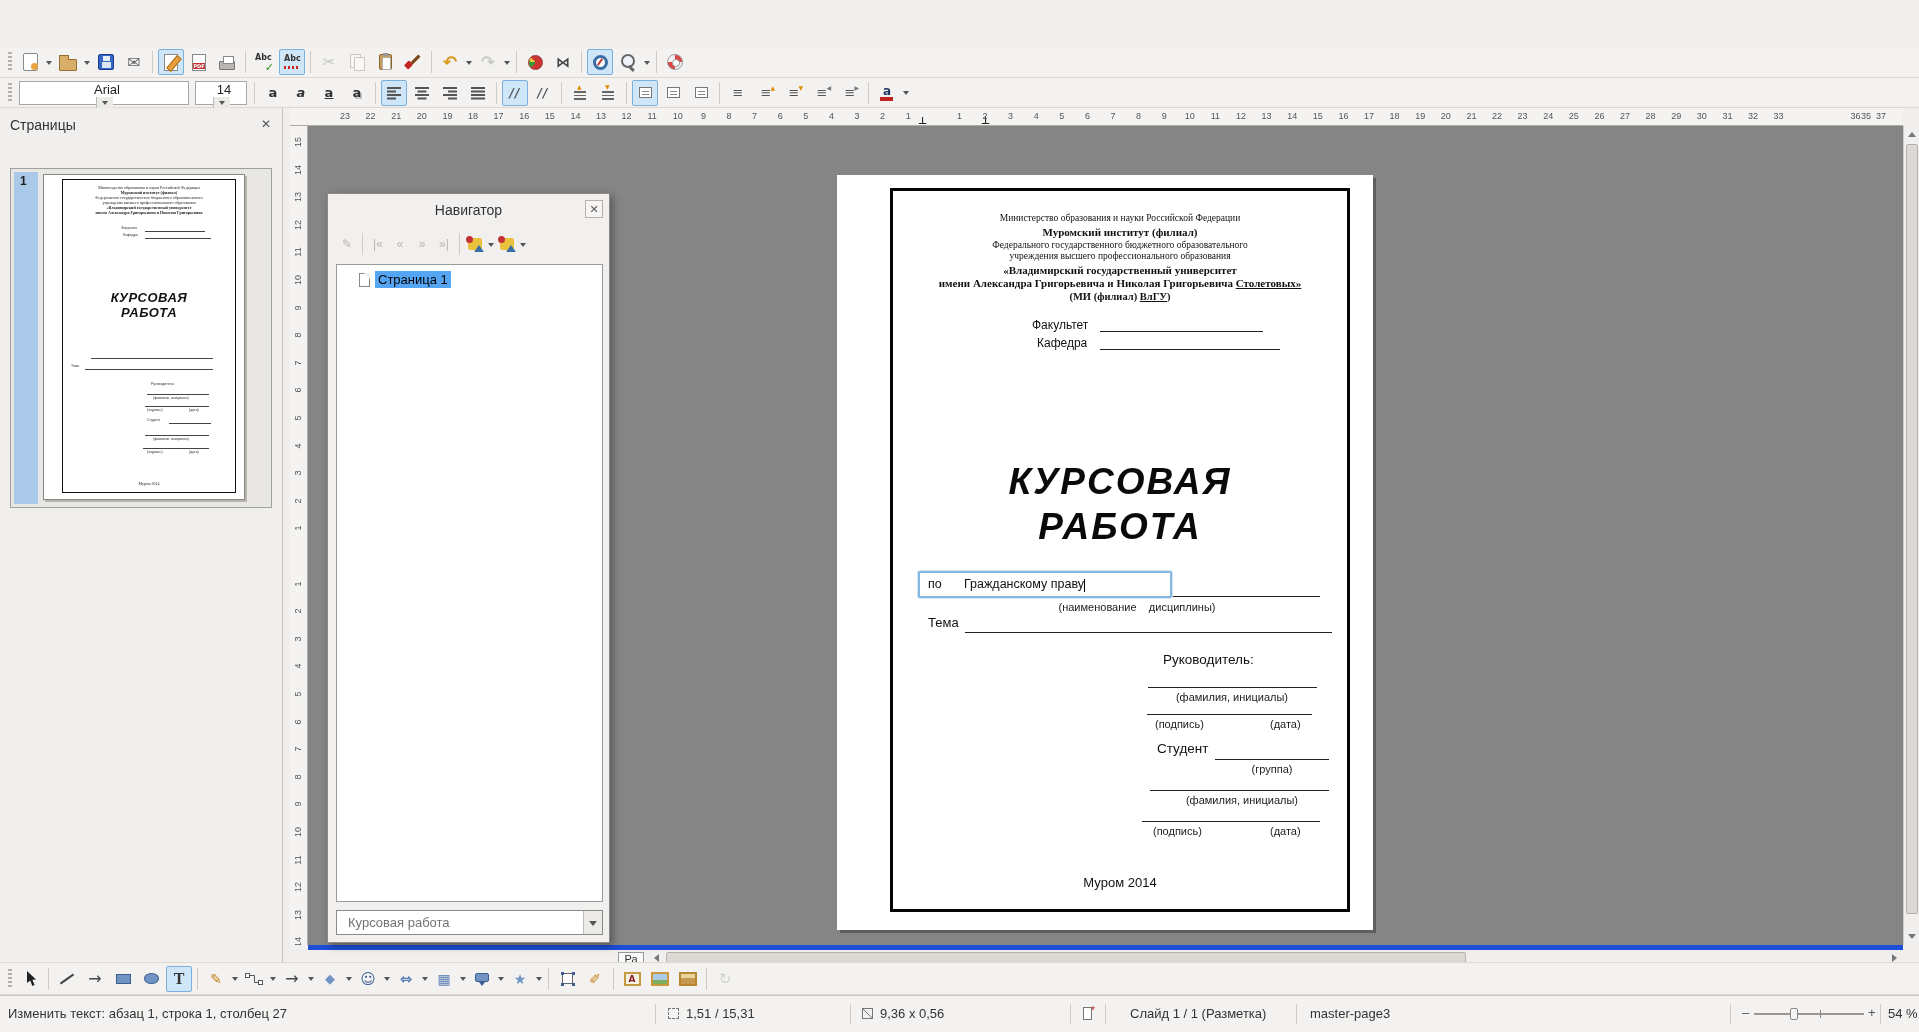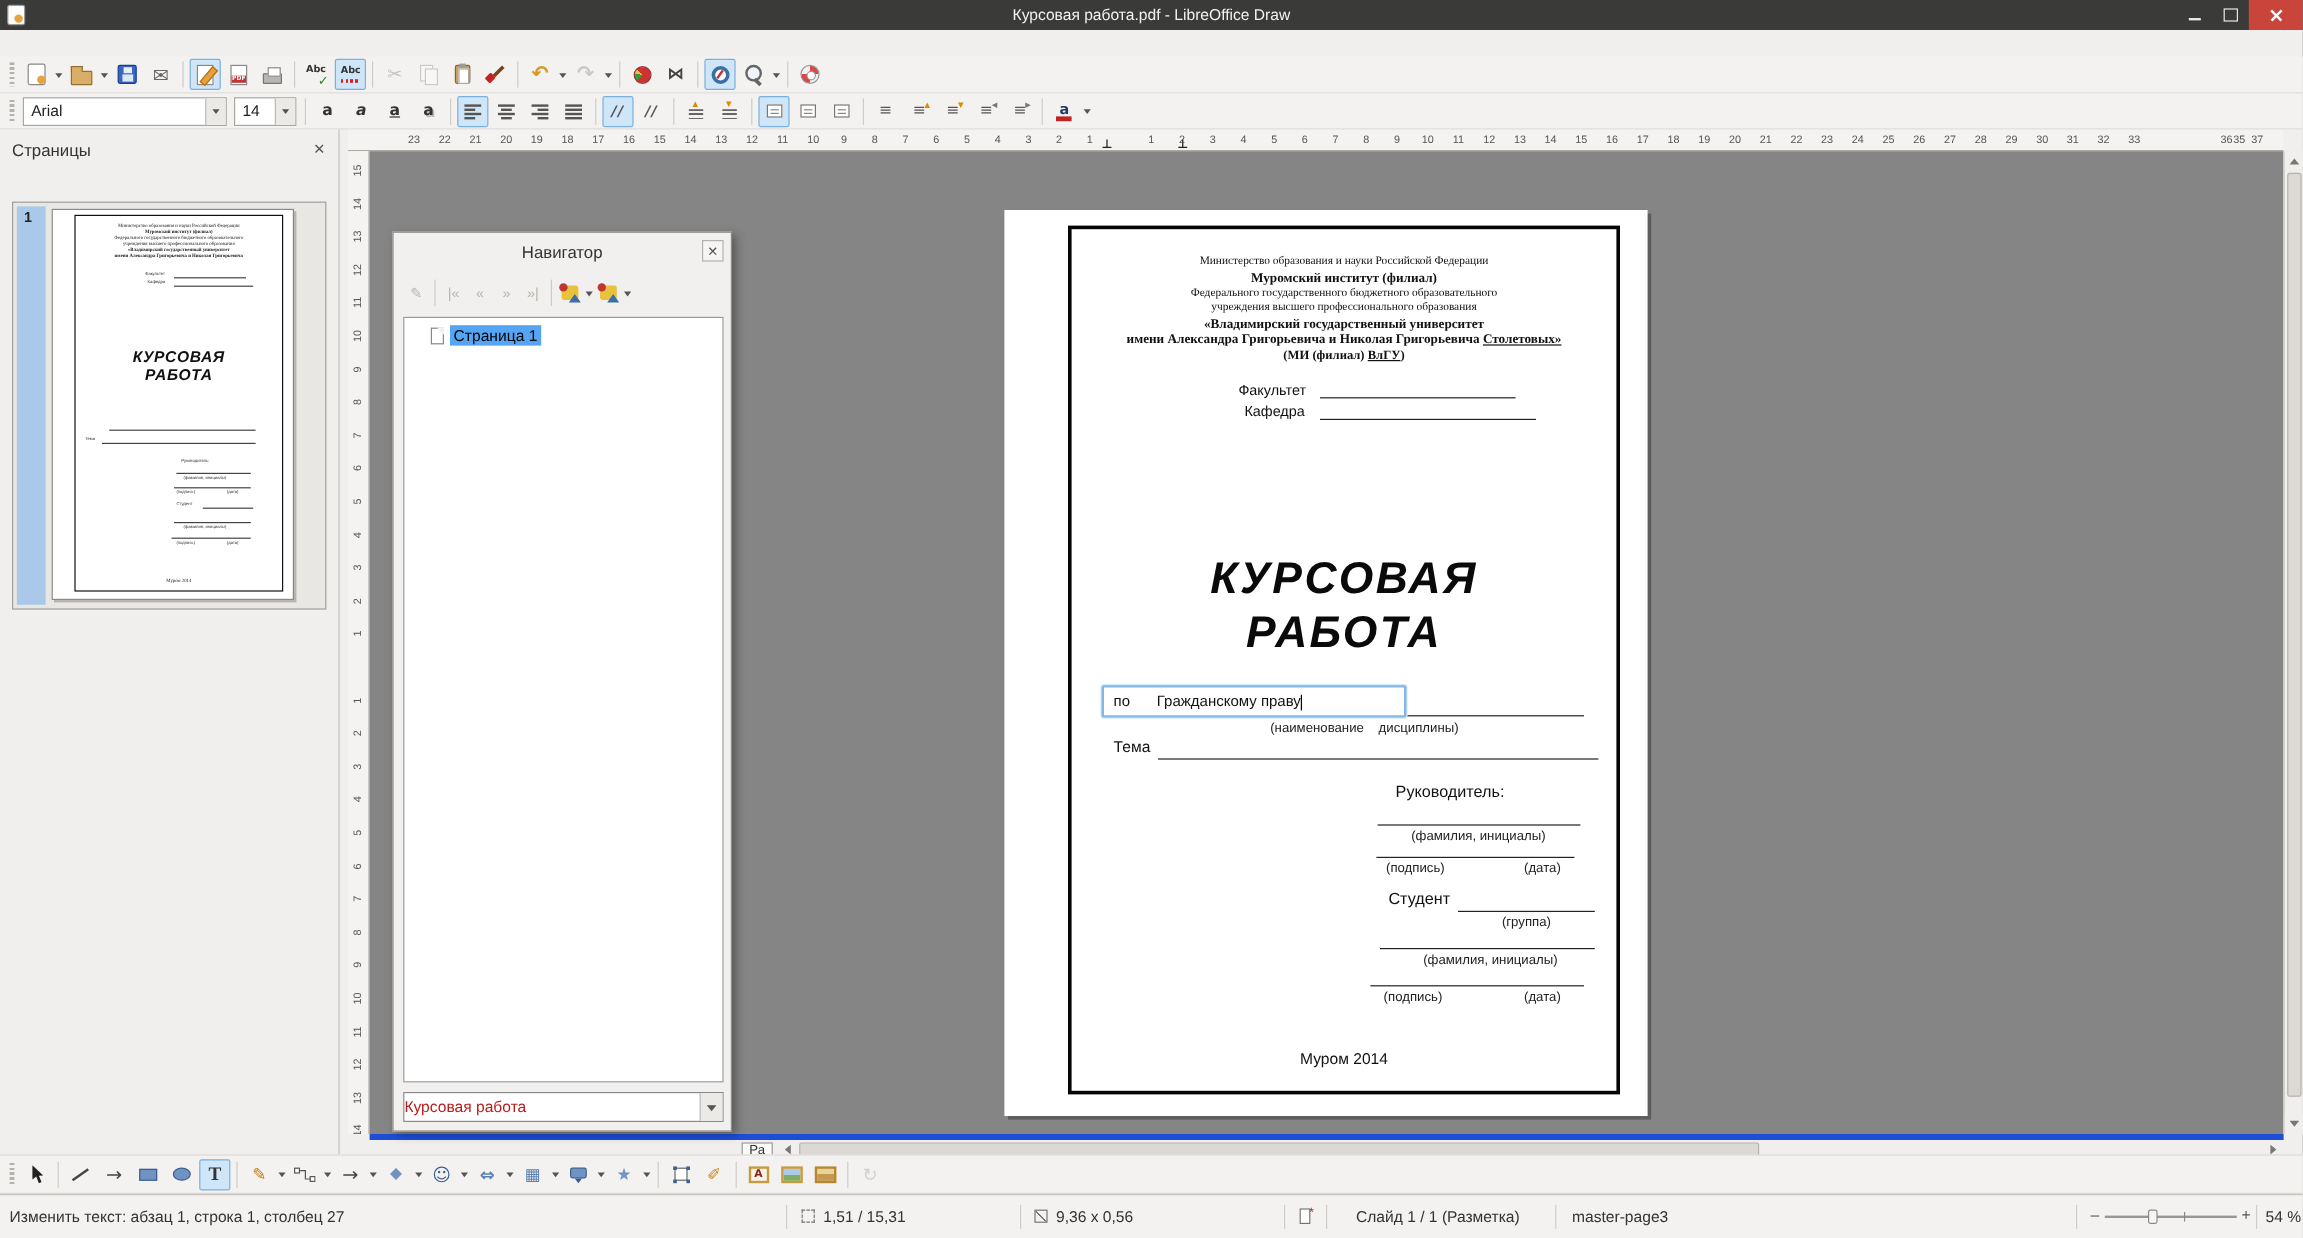--- a/index.html
+++ b/index.html
@@ -85,21 +85,21 @@
   .i-nav { width:15px; height:15px; border-radius:50%; border:3px solid #3a6ea5; background:#fff; position:relative; }
   .i-nav::after { content:""; position:absolute; left:3px; top:0; width:2px; height:8px; background:#c23333; transform:rotate(35deg); }
   .i-zoomg { width:20px; height:20px; position:relative; }
   .i-zoomg::before { content:""; position:absolute; width:10px; height:10px; border:2px solid #666; border-radius:50%; top:2px; left:3px; background:#eef4fa; }
   .i-zoomg::after { content:""; position:absolute; width:7px; height:2.5px; background:#666; transform:rotate(45deg); bottom:3px; right:3px; }
   .i-help { width:16px; height:16px; border-radius:50%; border:1px solid #999; position:relative;
             background:conic-gradient(#d44 0 25%,#f2f2f2 25% 50%,#d44 50% 75%,#f2f2f2 75%); }
   .i-help::after { content:""; position:absolute; left:4px; top:4px; width:6px; height:6px; background:#fff; border:1px solid #999; border-radius:50%; }
 
   
-  .combo { height:24px; background:#fff; border:1px solid #aaa7a2; display:flex; align-items:center; position:relative; margin:0 3px; }
+  .combo { height:24px; background:#fff; border:1px solid #aaa7a2; display:flex; align-items:center; position:relative; margin:0 3px;flex-direction:column; }
   .combo .cval { padding-left:6px; flex:1; font-size:13px; color:#222; }
   .combo .cbtn { width:17px; height:100%; background:#eceae7; border-left:1px solid #bbb;
                  display:flex; align-items:center; justify-content:center; }
   .combo .cbtn::before { content:""; border:3.5px solid transparent; border-top:4px solid #555; margin-top:4px; }
   .i-bold::before { content:"а"; font-weight:800; font-size:13px; color:#333; }
   .i-italic::before { content:"а"; font-style:italic; font-weight:600; font-size:13px; color:#333; }
   .i-under::before { content:"а"; text-decoration:underline; font-weight:600; font-size:13px; color:#333; }
   .i-shadowa::before { content:"а"; font-weight:600; font-size:13px; color:#333; text-shadow:1.5px 1.5px 0 #bbb; }
   .i-slash::before { content:"//"; font-style:italic; font-weight:700; font-size:12px; color:#555; letter-spacing:1px; }
   .barsico { width:12px; height:9px; background:repeating-linear-gradient(#666 0 1.5px,transparent 1.5px 3.5px); margin-top:6px; }
@@ -173,21 +173,21 @@
   .n-shape::before { content:""; position:absolute; left:-2px; top:-2px; width:7px; height:7px; background:#c23333; border-radius:50%; }
   .n-shape::after { content:""; position:absolute; right:-2px; bottom:-2px; border:5px solid transparent; border-bottom:7px solid #3a6ea5; top:-4px; }
   .navtree { position:absolute; left:8px; top:70px; width:267px; height:638px; background:#fff; border:1px solid #9b9b9b; }
   .treeitem { position:absolute; left:22px; top:6px; display:flex; align-items:center; }
   .pageico { width:11px; height:14px; background:#fff; border:1px solid #888; position:relative; margin-right:5px; }
   .pageico::after { content:""; position:absolute; right:-1px; top:-1px; border:3px solid transparent;
                     border-top-color:#f1f0ee; border-right-color:#f1f0ee; }
   .treelabel { background:#55a5f5; color:#000; font-size:13px; padding:1px 3px; }
   .navcombo { position:absolute; left:8px; top:716px; width:267px; height:25px; background:#fff;
               border:1px solid #8a8a8a; display:flex; align-items:center; }
-  .navcombo .cval { flex:1; padding-left:0; font-size:13px; color:#b91c1c; }
+  .navcombo .cval { flex:1; padding-left:11px; font-size:13px; color:#737373; }
   .navcombo .cbtn { width:19px; height:100%; background:#eceae7; border-left:1px solid #bbb;
                     display:flex; align-items:center; justify-content:center; }
   .navcombo .cbtn::before { content:""; border:4px solid transparent; border-top:5px solid #555; margin-top:5px; }
 
   
   .vscroll { position:absolute; left:1903px; top:126px; width:16px; height:819px; background:#f0efed; border-left:1px solid #d0ccc7; }
   .sbtn { position:absolute; width:16px; height:16px; background:#f0efed; display:flex; align-items:center; justify-content:center; }
   .sbtn::before { content:""; border:4px solid transparent; }
   .sb-up::before { border-bottom:5px solid #777; margin-top:-3px; }
   .sb-dn::before { border-top:5px solid #777; margin-bottom:-3px; }
@@ -241,29 +241,20 @@
   .zthumb { position:absolute; top:-5px; width:8px; height:12px; background:#f6f5f3; border:1px solid #8a8a8a; border-radius:2px; }
   .zdetent { position:absolute; top:-3px; width:1px; height:8px; background:#8a8a8a; }
 
   svg { display:block; }
 </style>
 </head>
 <body>
 
 <div id="app">
 
-  <div class="titlebar">
-    <span class="appico"></span>
-    <span class="wtitle">Курсовая работа.pdf - LibreOffice Draw</span>
-    <span class="winbtns">
-      <span class="wb wb-min"></span>
-      <span class="wb wb-max"></span>
-      <span class="wb wb-close"></span>
-    </span>
-  </div>
 
 
   <div class="tb tb1">
     <span class="grip"></span>
     <span class="tbtn">
         <span class="ic">
           <span class="i-new"></span>
         </span>
       </span>
     <span class="dd"></span>

